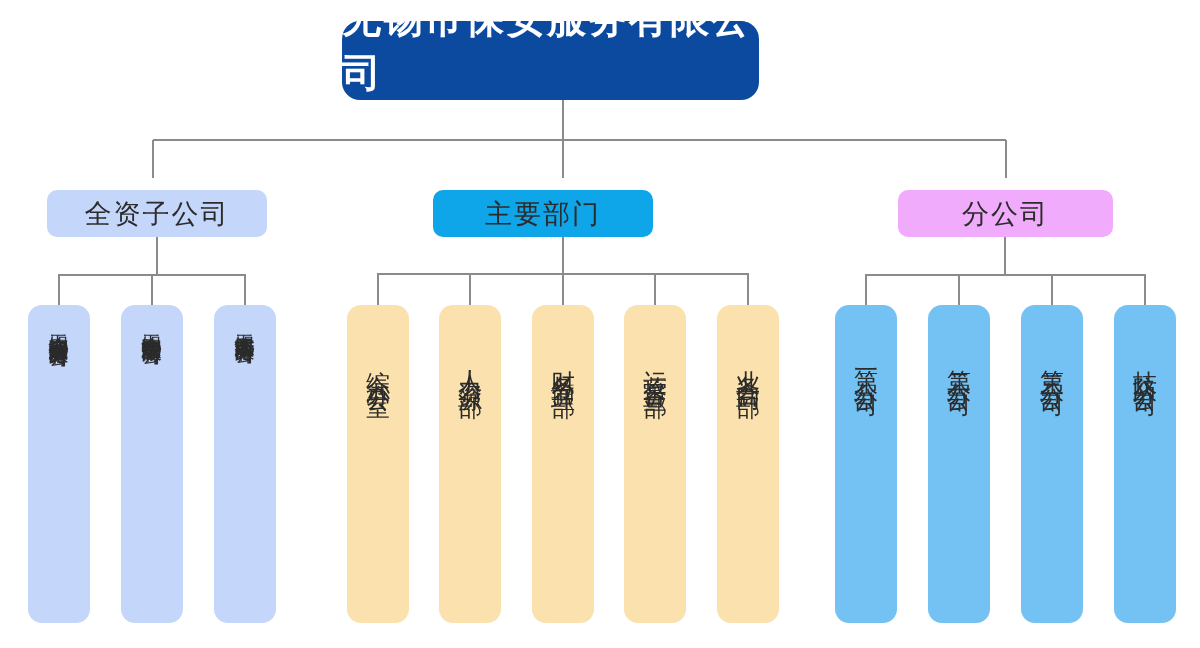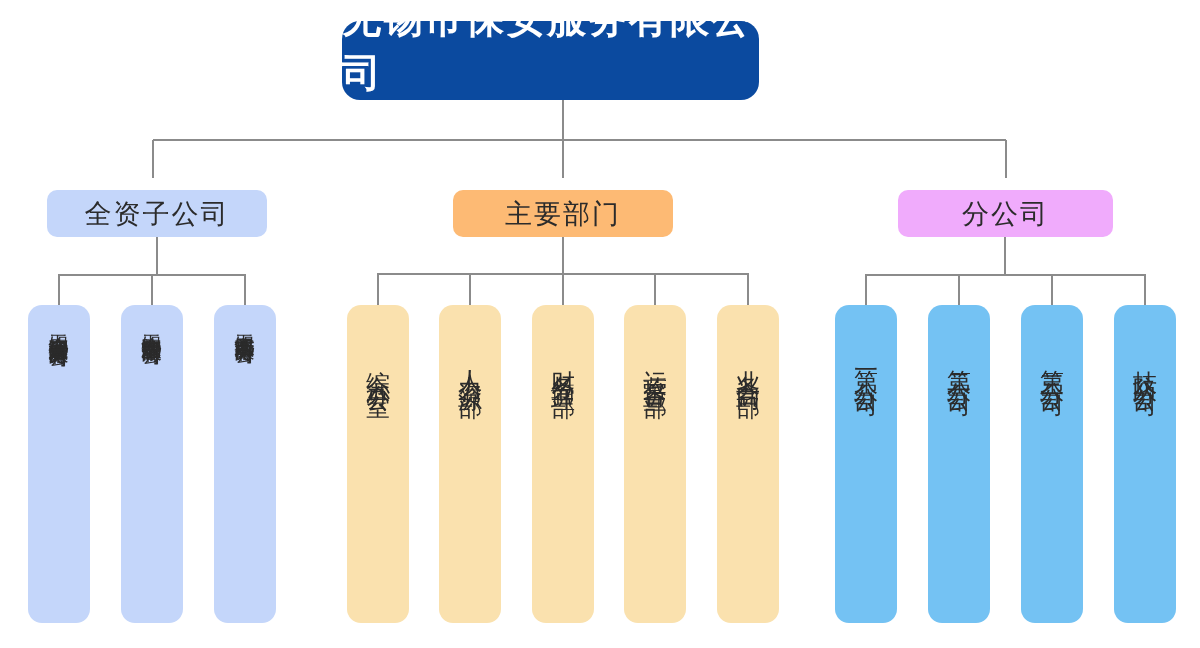--- a/index.html
+++ b/index.html
@@ -17,21 +17,21 @@
     display:flex;align-items:flex-end;justify-content:center;
     color:#ffffff;font-size:39px;font-weight:bold;letter-spacing:2px;
   }
   .group-header{
     position:absolute;top:178px;height:47px;
     border-radius:10px;
     display:flex;align-items:center;justify-content:center;
     color:#2b2b2b;font-size:27px;font-weight:500;letter-spacing:2px;margin-top:12px;
   }
   .gh-sub{left:47px;width:220px;background:#c4d6fa;}
-  .gh-dept{left:453px;width:220px;background:#fdba74;}
+  .gh-dept{left:433px;width:220px;background:#0ea5e9;}
   .gh-branch{left:898px;width:215px;background:#f0abfc;}
   .child{
     position:absolute;top:305px;width:62px;height:318px;
     border-radius:14px;
     display:flex;justify-content:center;align-items:flex-start;
     box-sizing:border-box;
     color:#2b2b2b;
   }
   .child span{
     writing-mode:vertical-lr;

